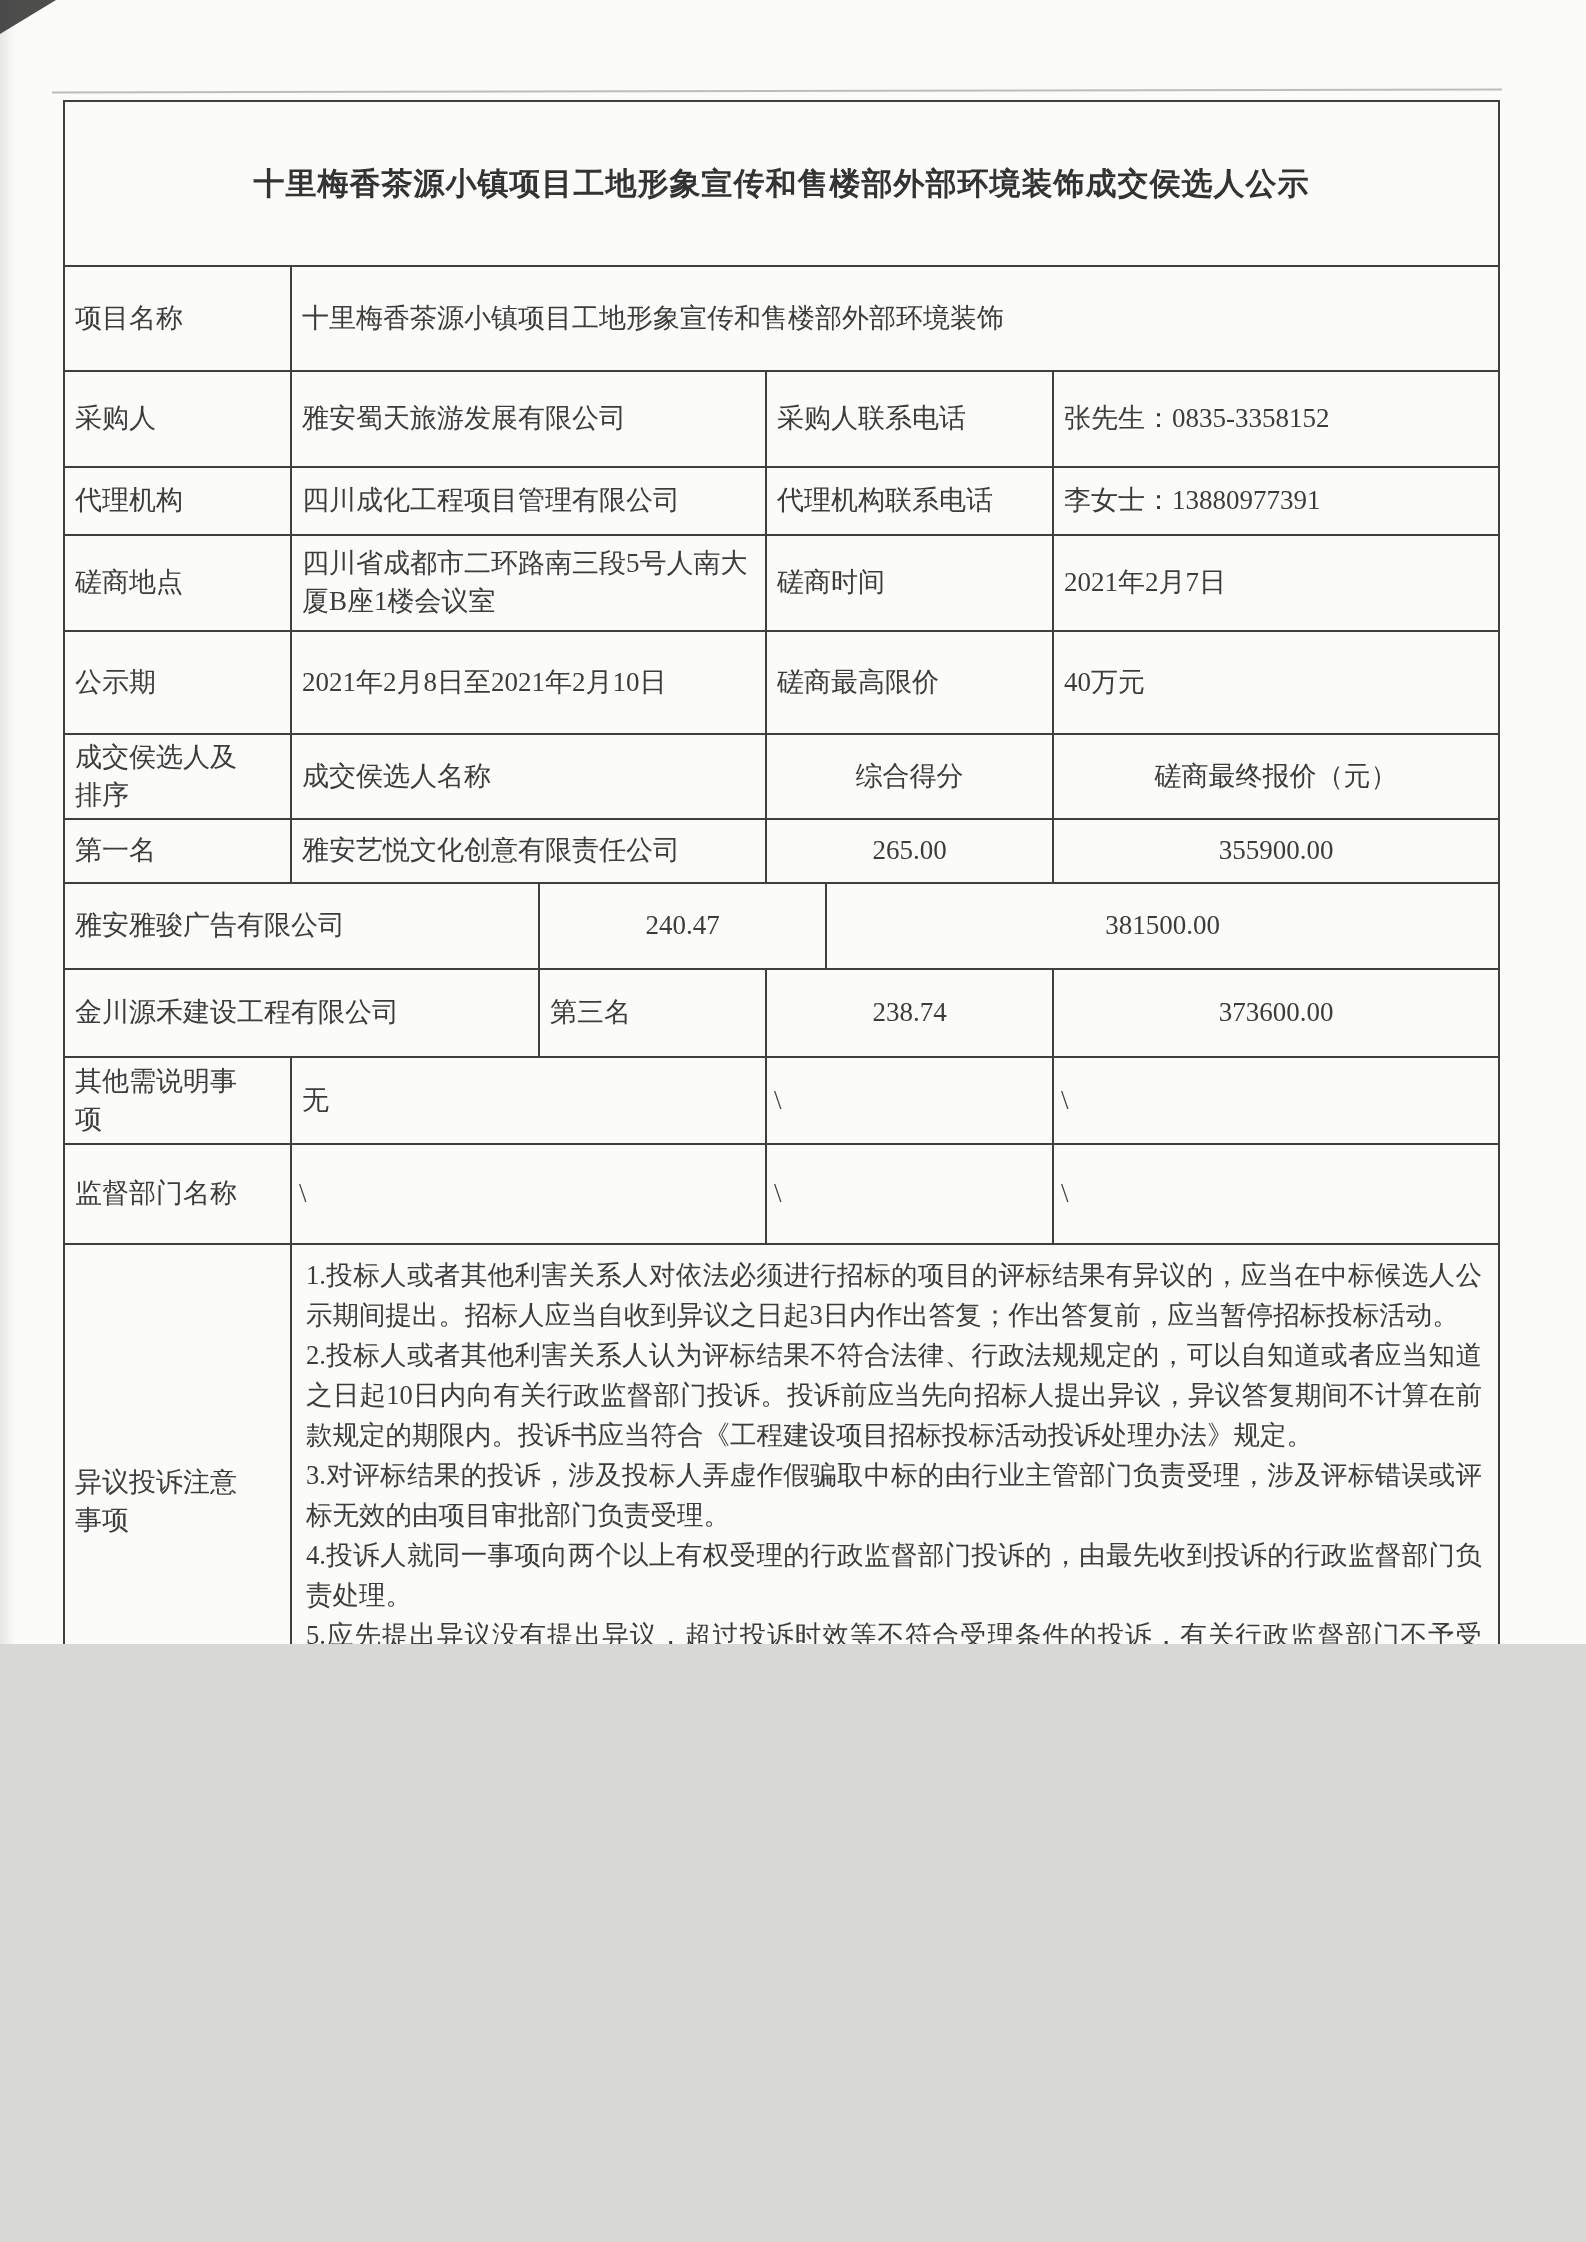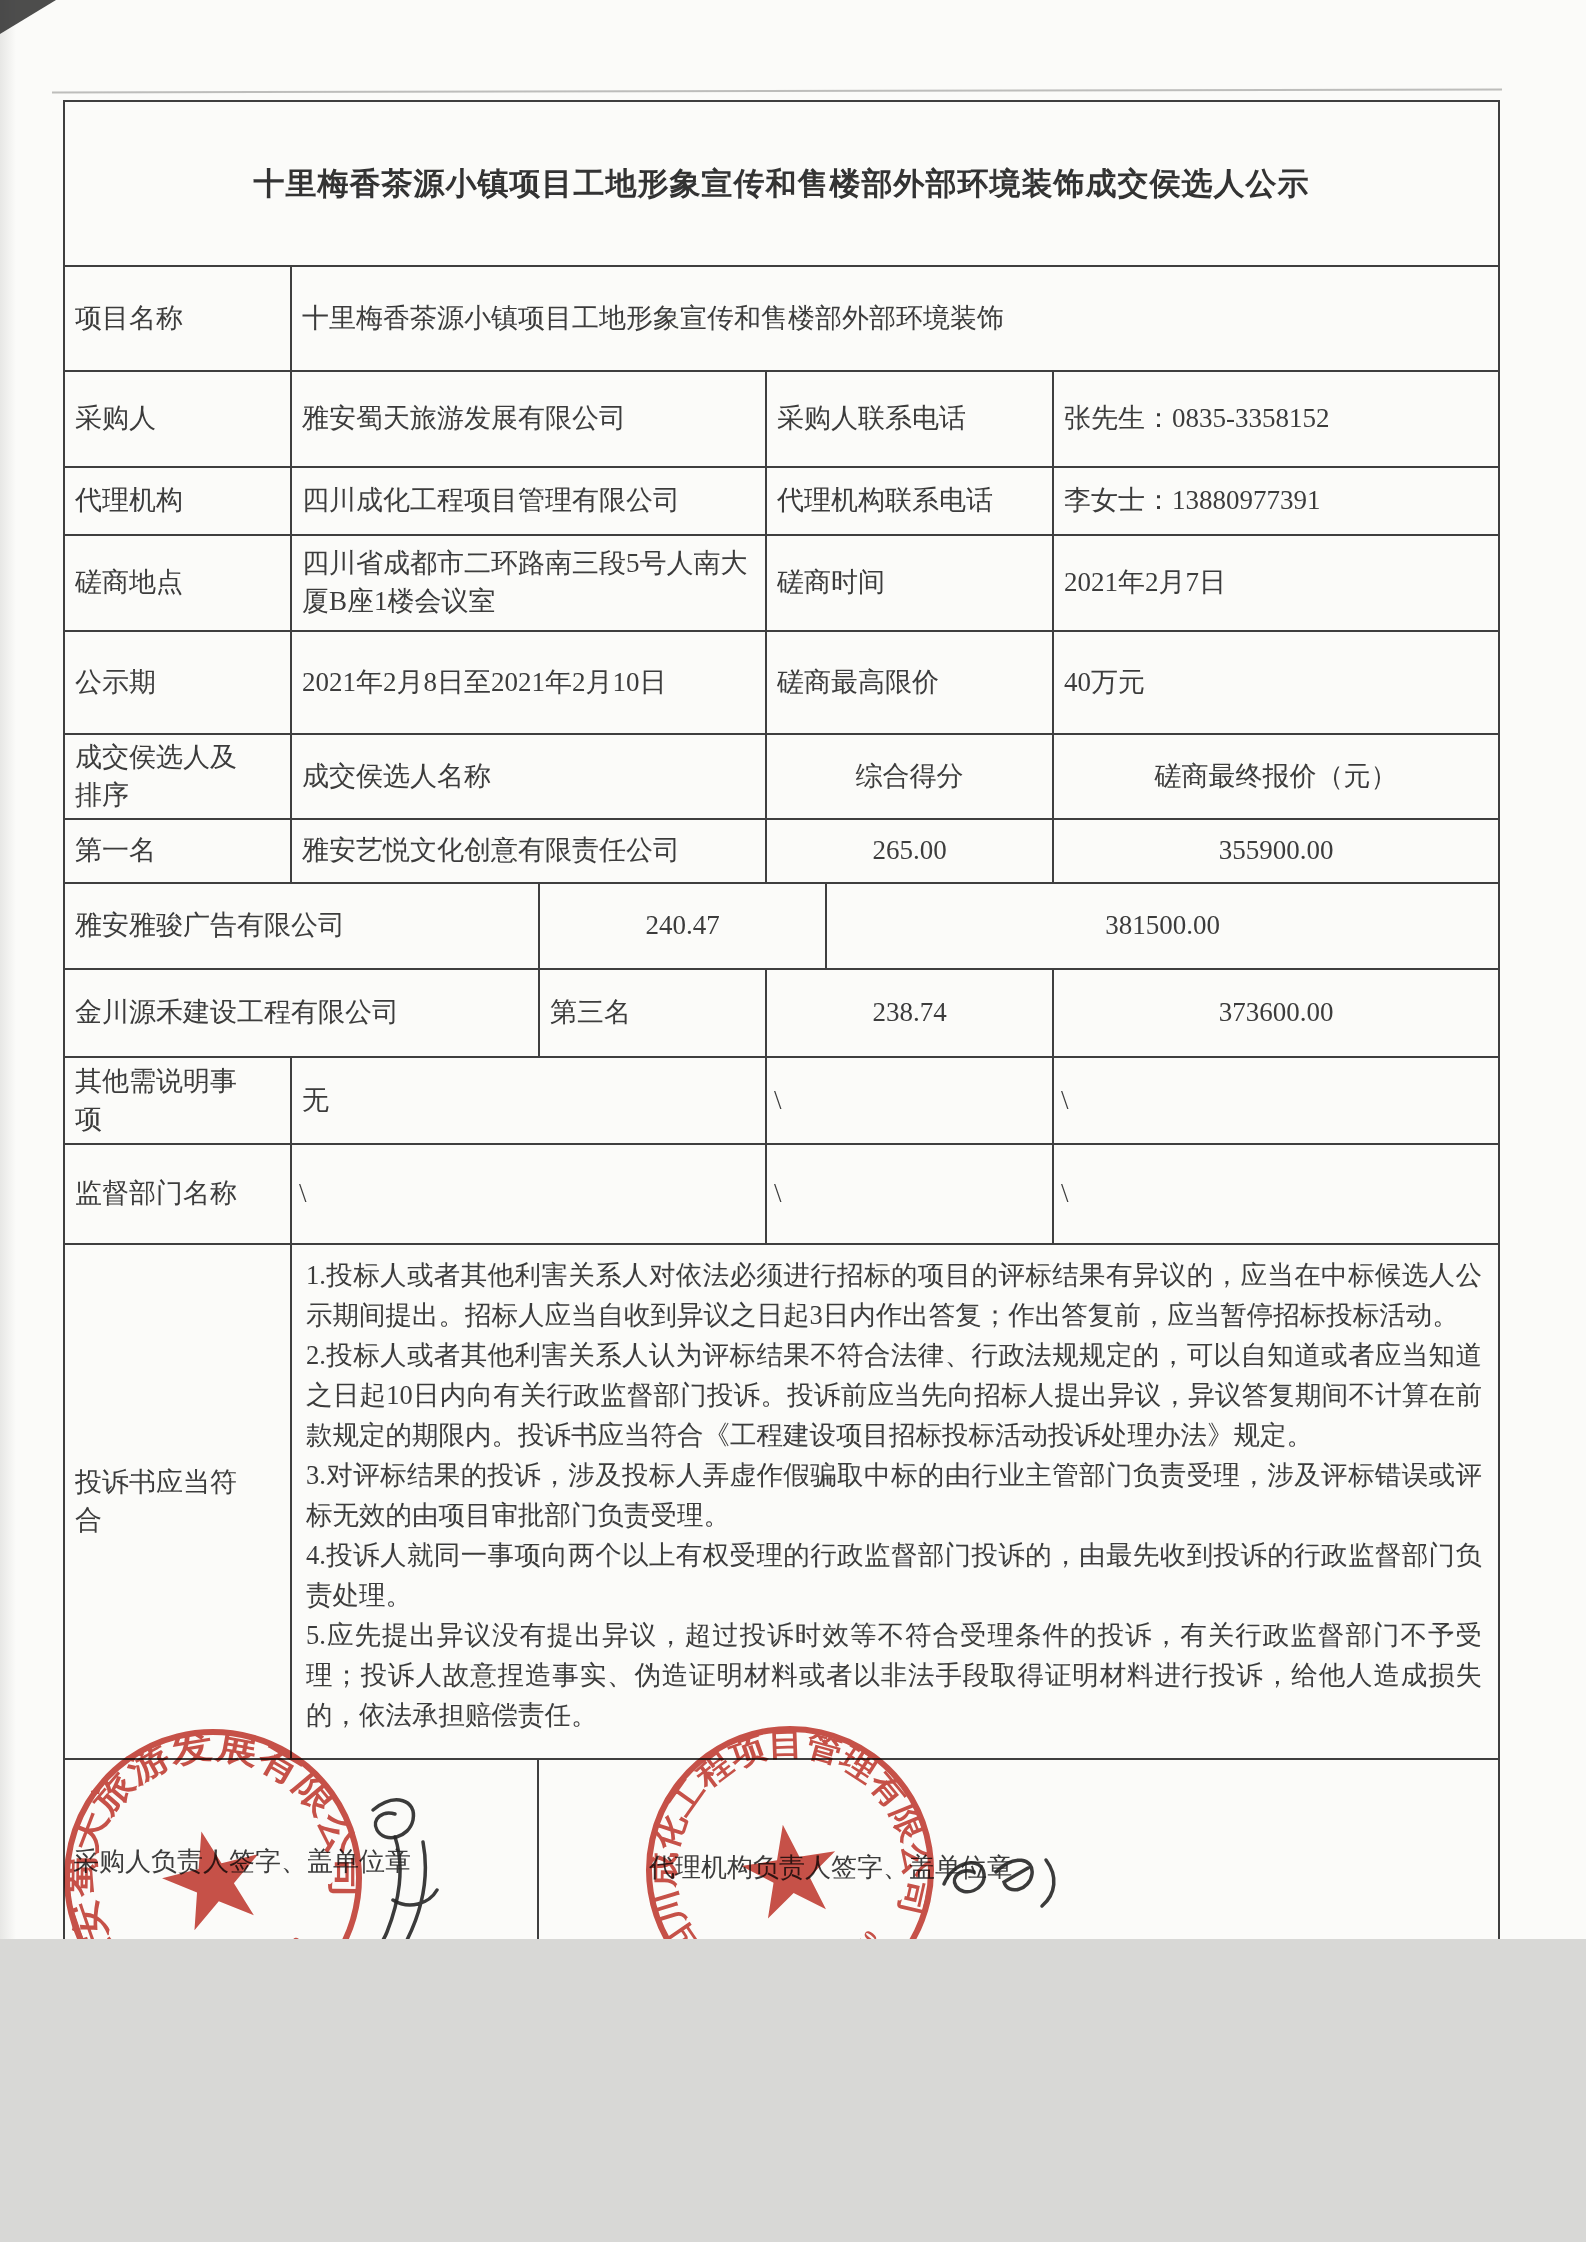--- a/index.html
+++ b/index.html
@@ -1,18 +1,18 @@
 <!DOCTYPE html>
 <html><head>
 <meta charset="utf-8">
 <style>
   * { margin:0; padding:0; box-sizing:border-box; }
   html,body { background:#d8d8d6; }
   .page {
-    position:relative; width:1586px; height:1939px; margin:0 auto;
+    position:relative; width:1586px; height:1644px; margin:0 auto;
     background:#fbfbf9; overflow:hidden;
     font-family:"Liberation Serif","DejaVu Serif",serif;
     color:#3c3c3c;
   }
   .page::before{
     content:""; position:absolute; inset:0; pointer-events:none;
     background:linear-gradient(to right,#e7e7e5 0,rgba(0,0,0,0) 16px);
   }
   .corner-artifact{
     position:absolute; top:0; left:0; width:0; height:0;
@@ -145,21 +145,21 @@
     </div>
 
     <div class="row" style="height:100px">
       <div class="cell colA">监督部门名称</div>
       <div class="cell colB slash">\</div>
       <div class="cell colC slash">\</div>
       <div class="cell colD slash">\</div>
     </div>
 
     <div class="row" style="height:515px">
-      <div class="cell colA">投诉书应当符合</div>
+      <div class="cell colA">异议投诉注意事项</div>
       <div class="cell merged top notice-text">
         <p>1.投标人或者其他利害关系人对依法必须进行招标的项目的评标结果有异议的，应当在中标候选人公示期间提出。招标人应当自收到异议之日起3日内作出答复；作出答复前，应当暂停招标投标活动。</p>
         <p>2.投标人或者其他利害关系人认为评标结果不符合法律、行政法规规定的，可以自知道或者应当知道之日起10日内向有关行政监督部门投诉。投诉前应当先向招标人提出异议，异议答复期间不计算在前款规定的期限内。投诉书应当符合《工程建设项目招标投标活动投诉处理办法》规定。</p>
         <p>3.对评标结果的投诉，涉及投标人弄虚作假骗取中标的由行业主管部门负责受理，涉及评标错误或评标无效的由项目审批部门负责受理。</p>
         <p>4.投诉人就同一事项向两个以上有权受理的行政监督部门投诉的，由最先收到投诉的行政监督部门负责处理。</p>
         <p>5.应先提出异议没有提出异议，超过投诉时效等不符合受理条件的投诉，有关行政监督部门不予受理；投诉人故意捏造事实、伪造证明材料或者以非法手段取得证明材料进行投诉，给他人造成损失的，依法承担赔偿责任。</p>
       </div>
     </div>
 
     <div class="row" style="height:272px">

